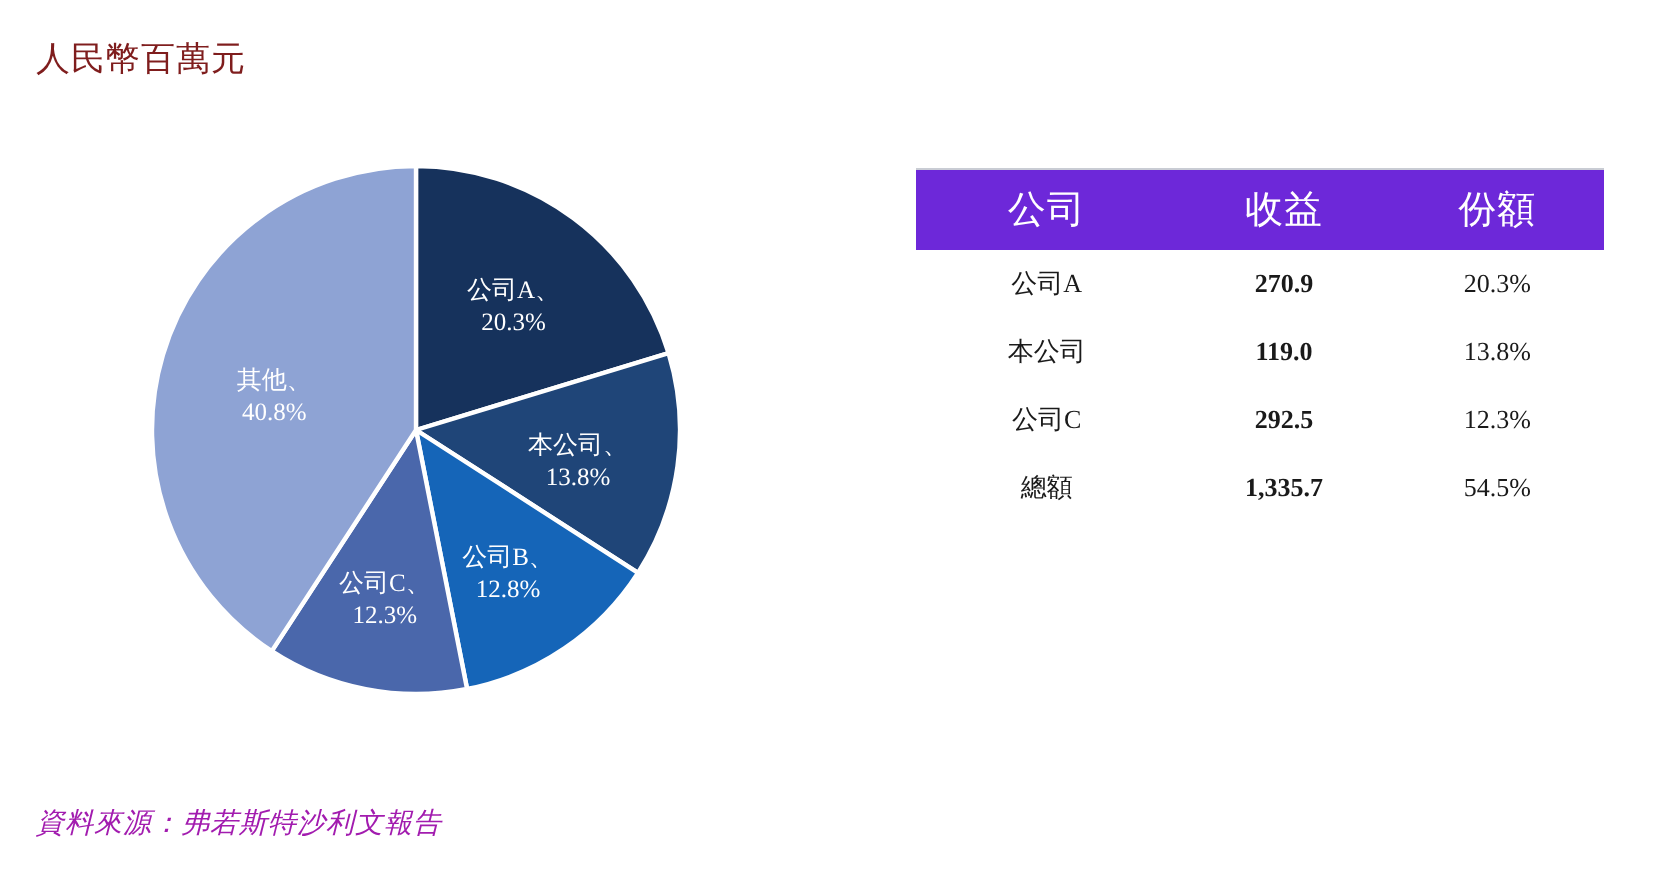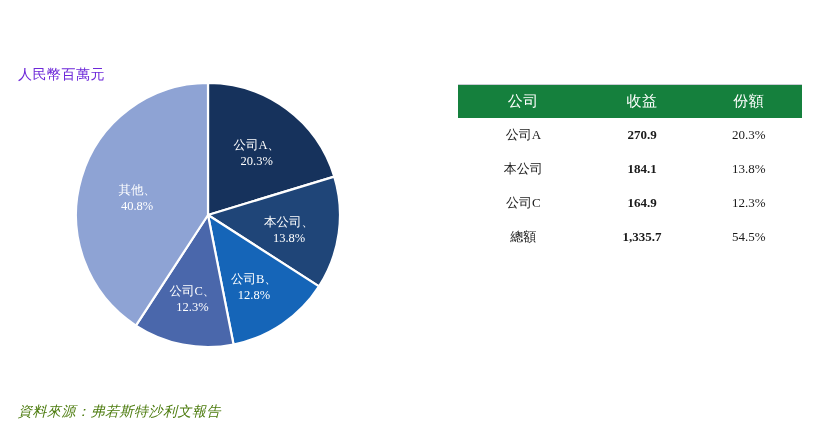--- a/index.html
+++ b/index.html
@@ -13,25 +13,24 @@
     font-family: "Liberation Serif", serif;
     color: #1a1a1a;
     position: relative;
     overflow: hidden;
   }
 
   #unit-label {
     position: absolute;
     left: 18px;
     top: 18px;
-    font-size: 14px;
-    color: #6d28d9;
+    font-size: 17px;
+    color: #7f1d1d;
     letter-spacing: 0.5px;
     white-space: nowrap;
-    margin-top: 48px;
   }
 
   #pie-wrap {
     position: absolute;
     left: 38px;
     top: 45px;
     width: 340px;
     height: 340px;
   }
   #pie-svg {
@@ -49,45 +48,45 @@
 
   #data-table {
     position: absolute;
     left: 458px;
     top: 84px;
     width: 344px;
     border-collapse: collapse;
     font-size: 13px;
   }
   #data-table thead th {
-    background: #15803d;
+    background: #6d28d9;
     color: #ffffff;
     font-weight: normal;
     padding: 7px 0 7px 0;
-    font-size: 15px;
+    font-size: 19px;
     letter-spacing: 0.5px;
     border-top: 1px solid #c9ccd4;
   }
   #data-table tbody td {
     padding: 8px 0 8px 0;
     color: #1a1a1a;
     font-size: 13px;
     margin-top: 32px;
   }
   .col-company { width: 38%; text-align: center; }
   .col-revenue { width: 31%; text-align: center; font-weight: bold; }
   .col-share   { width: 31%; text-align: center; }
 
   #source-note {
     position: absolute;
     left: 18px;
     top: 403px;
     font-size: 14px;
     font-style: italic;
-    color: #4d7c0f;
+    color: #a21caf;
     letter-spacing: 0.5px;
     white-space: nowrap;
   }
 </style>
 </head>
 <body>
 
 <div id="unit-label">人民幣百萬元</div>
 
 <div id="pie-wrap">
@@ -118,26 +117,26 @@
     </tr>
   </thead>
   <tbody id="table-body">
       <tr>
         <td class="col-company">公司A</td>
         <td class="col-revenue">270.9</td>
         <td class="col-share">20.3%</td>
       </tr>
       <tr>
         <td class="col-company">本公司</td>
-        <td class="col-revenue">184.1</td>
+        <td class="col-revenue">119.0</td>
         <td class="col-share">13.8%</td>
       </tr>
       <tr>
         <td class="col-company">公司C</td>
-        <td class="col-revenue">164.9</td>
+        <td class="col-revenue">292.5</td>
         <td class="col-share">12.3%</td>
       </tr>
       <tr>
         <td class="col-company">總額</td>
         <td class="col-revenue">1,335.7</td>
         <td class="col-share">54.5%</td>
       </tr>
     </tbody>
 </table>
 

